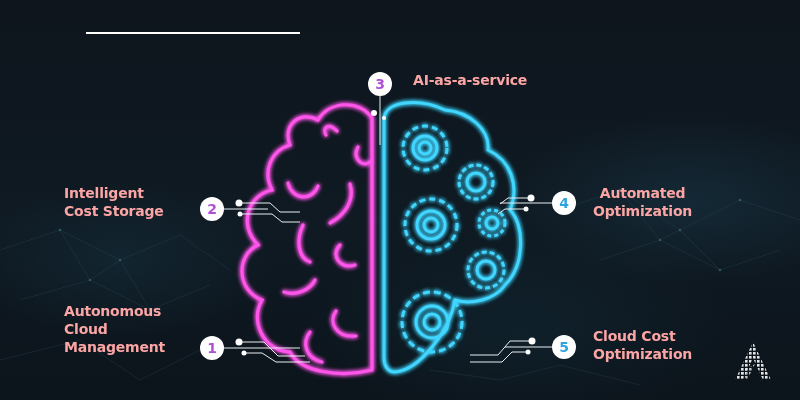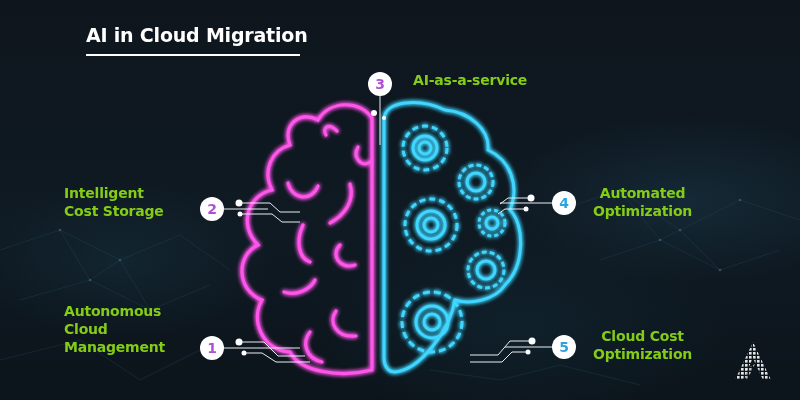--- a/index.html
+++ b/index.html
@@ -19,21 +19,21 @@
   .net { position: absolute; inset: 0; }
   .title-wrap { position: absolute; left: 86px; top: 24px; }
   .title {
     color: #ffffff; font-weight: bold; font-size: 19px; letter-spacing: -0.2px;
     white-space: nowrap;
   }
   .title-underline {
     margin-top: 8px; width: 214px; height: 2px; background: #ffffff;
   }
   .label {
-    position: absolute; color: #84cc16; font-weight: bold; font-size: 14px;
+    position: absolute; color: #fca5a5; font-weight: bold; font-size: 14px;
     line-height: 18px; white-space: pre-line; letter-spacing: -0.2px;
   }
   .badge {
     position: absolute; width: 24px; height: 24px; border-radius: 50%;
     background: #ffffff; display: flex; align-items: center; justify-content: center;
     font-weight: bold; font-size: 14px;
   }
   .badge.purple { color: #b04fd6; }
   .badge.blue { color: #2ea3e0; }
   svg.art { position: absolute; left: 0; top: 0; }
@@ -62,21 +62,20 @@
     <circle cx="150" cy="310" r="1.3"></circle>
       <circle cx="620" cy="190" r="1.3"></circle>
       <circle cx="680" cy="230" r="1.3"></circle>
     <circle cx="660" cy="240" r="1.3"></circle>
       <circle cx="720" cy="270" r="1.3"></circle>
       <circle cx="740" cy="200" r="1.3"></circle>
   </g>
 </svg>
 
 <div class="title-wrap">
-  <div class="title">AI in Cloud Migration</div>
   <div class="title-underline"></div>
 </div>
 
 <svg class="art" width="800" height="400">
   <defs>
     <filter id="glowP" x="-20%" y="-20%" width="140%" height="140%">
       <feGaussianBlur stdDeviation="2.2" result="b"></feGaussianBlur>
       <feMerge>
           <feMergeNode in="b"></feMergeNode>
           <feMergeNode in="b"></feMergeNode>
@@ -181,21 +180,21 @@
 <div class="badge purple" style="left:200px; top:336px;">1</div>
 <div class="label" style="left:64px; top:302px;">Autonomous
 Cloud
 Management</div>
 
 <div class="badge blue" style="left:552px; top:191px;">4</div>
 <div class="label" style="left:593px; top:184px;text-align:center;">Automated
 Optimization</div>
 
 <div class="badge blue" style="left:552px; top:335px;">5</div>
-<div class="label" style="left:593px; top:327px;text-align:center;">Cloud Cost
+<div class="label" style="left:593px; top:327px;">Cloud Cost
 Optimization</div>
 
 <svg class="logo" width="40" height="45" viewBox="0 0 40 45">
   <defs>
     <pattern id="dots" width="4" height="4" patternUnits="userSpaceOnUse">
       <rect width="2.6" height="2.6" fill="#e6e6e6"></rect>
     </pattern>
   </defs>
   <path d="M20,2 L38,40 L30,40 L20,18 L10,40 L2,40 Z" fill="url(#dots)"></path>
   <path d="M8,32 L22,24 L14,40 Z" fill="url(#dots)" opacity="0.8"></path>

